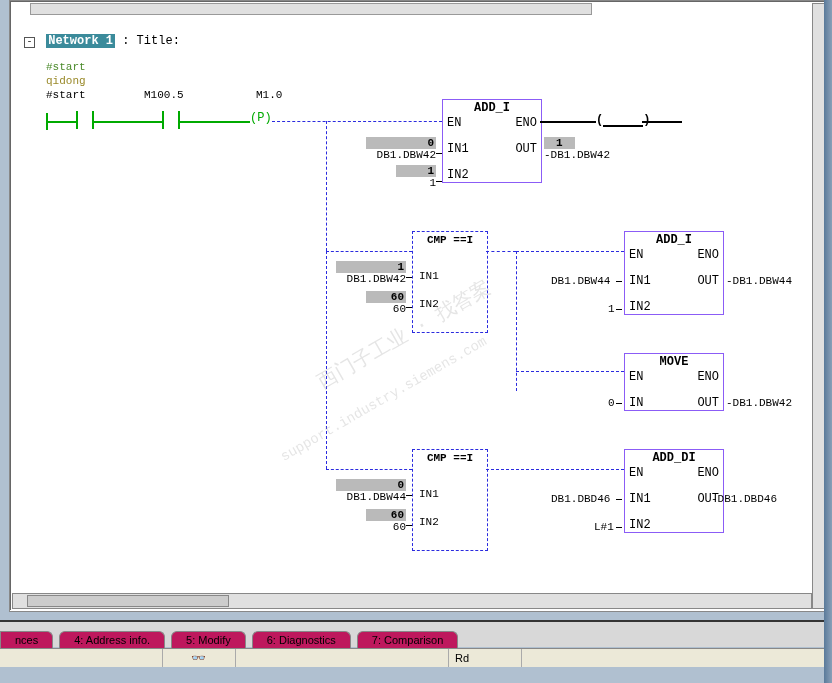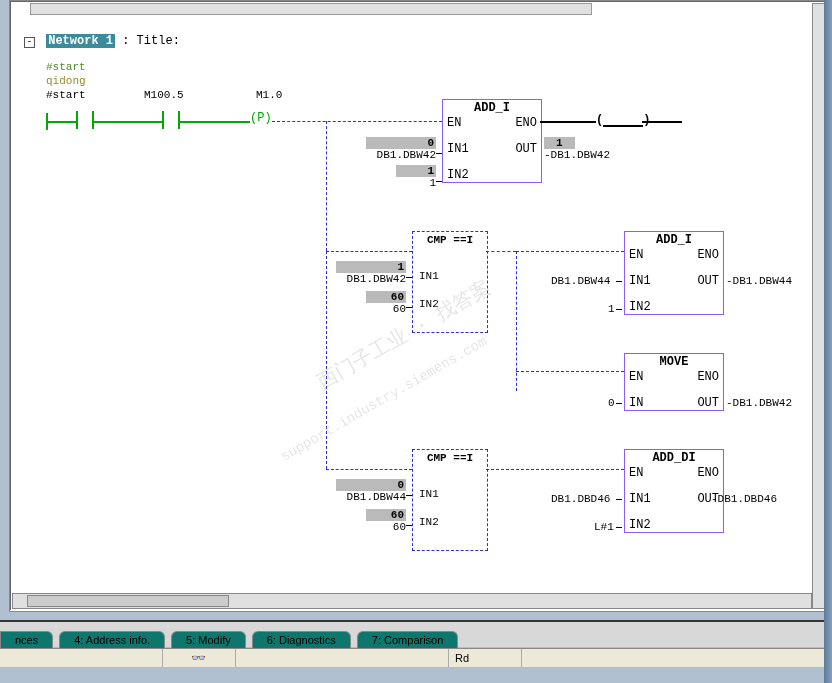--- a/index.html
+++ b/index.html
@@ -183,21 +183,21 @@
     border-top: 2px inset #888;
     display: flex;
     align-items: center;
     font-size: 11px;
     font-family: "MS Sans Serif", Arial, sans-serif;
   }
   .tab {
     border: 1px solid #888;
     border-bottom: none;
     border-radius: 6px 6px 0 0;
-    background: #0f766e;
+    background: #be185d;
     padding: 2px 14px;
     margin-left: 6px;
     position: relative;
     top: 5px;
   }
   .statusbar {
     position: absolute;
     left: 0; top: 648px;
     width: 828px; height: 18px;
     background: #ece9d8;

